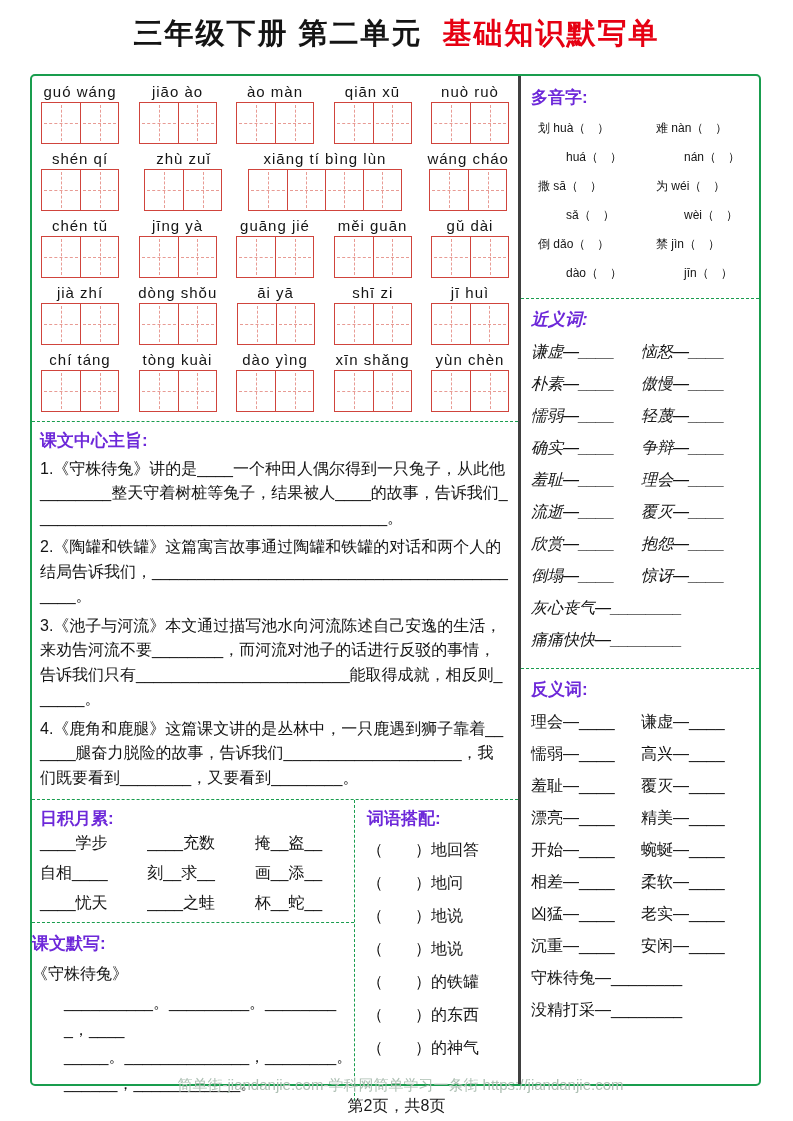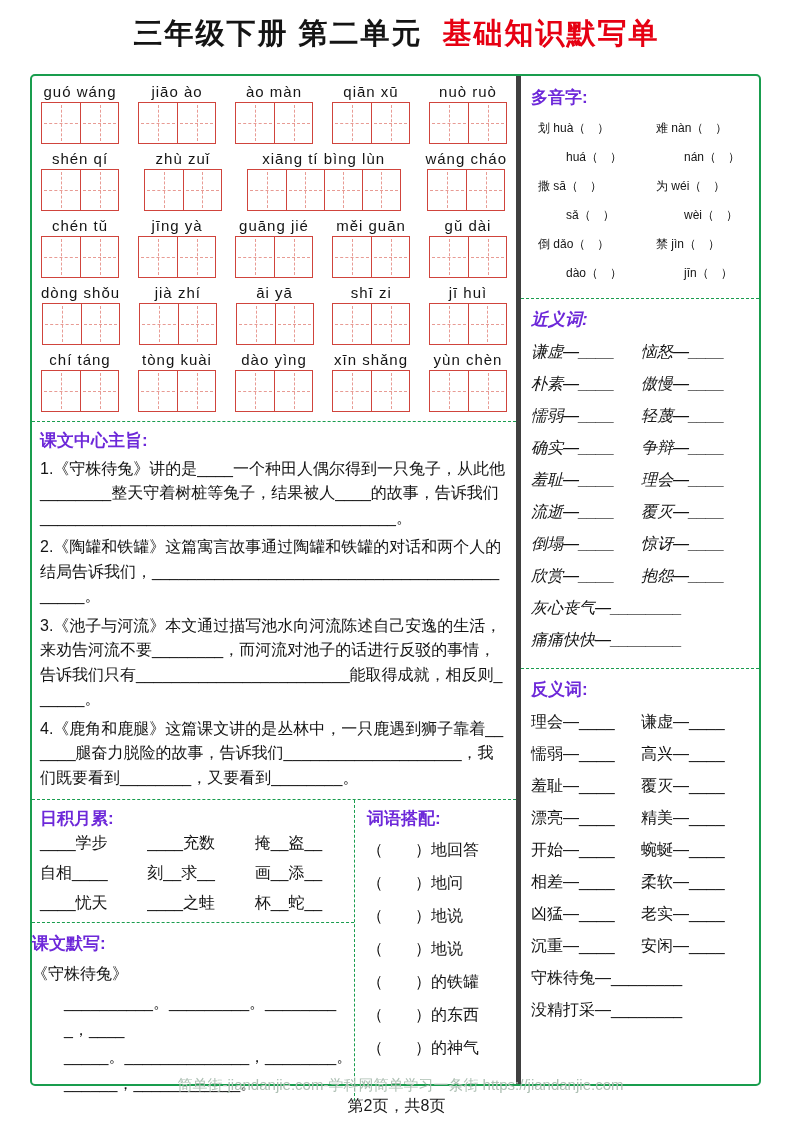--- a/index.html
+++ b/index.html
@@ -7,21 +7,21 @@
     width:793px;height:1121px;background:#ffffff;position:relative;
     font-family:"Liberation Sans","DejaVu Sans",sans-serif;color:#141414;overflow:hidden;
   }
   .page-title{text-align:center;font-size:29px;font-weight:bold;padding-top:14px;letter-spacing:2px;}
   .page-title .red{color:#e60012;margin-left:10px;}
   .frame{
     position:absolute;left:30px;top:74px;width:731px;height:1012px;
     border:2px solid #199d4e;border-radius:5px;background:#fff;
     display:flex;box-sizing:border-box;
   }
-  .left-col{width:489px;min-width:489px;border-right:5px solid #404040;display:flex;flex-direction:column;box-sizing:border-box;}
+  .left-col{width:489px;min-width:489px;border-right:3px solid #404040;display:flex;flex-direction:column;box-sizing:border-box;}
   .right-col{flex:1;display:flex;flex-direction:column;box-sizing:border-box;}
   .sec-heading{color:#6d28d9;font-weight:bold;font-size:17px;margin:3px 0 3px 0;}
 
   
   .pinyin-section{padding:7px 6px 3px 6px;border-bottom:1px dashed #199d4e;}
   .pinyin-row{display:flex;justify-content:space-between;margin-bottom:6px;padding:0 3px;}
   .word-group{display:flex;flex-direction:column;align-items:center;}
   .pinyin-label{font-size:15px;color:#141414;margin-bottom:2px;white-space:nowrap;letter-spacing:1px;}
   .box-row{display:flex;border:1.5px solid #d0443c;}
   .tian{width:38px;height:40px;position:relative;box-sizing:border-box;}
@@ -173,28 +173,28 @@
             <div class="word-group">
               <div class="pinyin-label">gǔ dài</div>
               <div class="box-row">
                 <div class="tian"></div>
                 <div class="tian"></div>
               </div>
             </div>
           </div>
           <div class="pinyin-row">
             <div class="word-group">
+              <div class="pinyin-label">jià zhí</div>
+              <div class="box-row">
+                <div class="tian"></div>
+                <div class="tian"></div>
+              </div>
+            </div>
+            <div class="word-group">
               <div class="pinyin-label">dòng shǒu</div>
-              <div class="box-row">
-                <div class="tian"></div>
-                <div class="tian"></div>
-              </div>
-            </div>
-            <div class="word-group">
-              <div class="pinyin-label">jià zhí</div>
               <div class="box-row">
                 <div class="tian"></div>
                 <div class="tian"></div>
               </div>
             </div>
             <div class="word-group">
               <div class="pinyin-label">āi yā</div>
               <div class="box-row">
                 <div class="tian"></div>
                 <div class="tian"></div>
@@ -359,26 +359,26 @@
             </div>
             <div class="pair-row">
               <span>羞耻—____</span>
               <span>理会—____</span>
             </div>
             <div class="pair-row">
               <span>流逝—____</span>
               <span>覆灭—____</span>
             </div>
             <div class="pair-row">
+              <span>欣赏—____</span>
+              <span>抱怨—____</span>
+            </div>
+            <div class="pair-row">
               <span>倒塌—____</span>
               <span>惊讶—____</span>
-            </div>
-            <div class="pair-row">
-              <span>欣赏—____</span>
-              <span>抱怨—____</span>
             </div>
             <div class="single-row">灰心丧气—________</div>
             <div class="single-row">痛痛快快—________</div>
           </div>
       </div>
 
       <div class="ant-section">
         <div class="sec-heading">反义词:</div>
         <div>
             <div class="pair-row">

